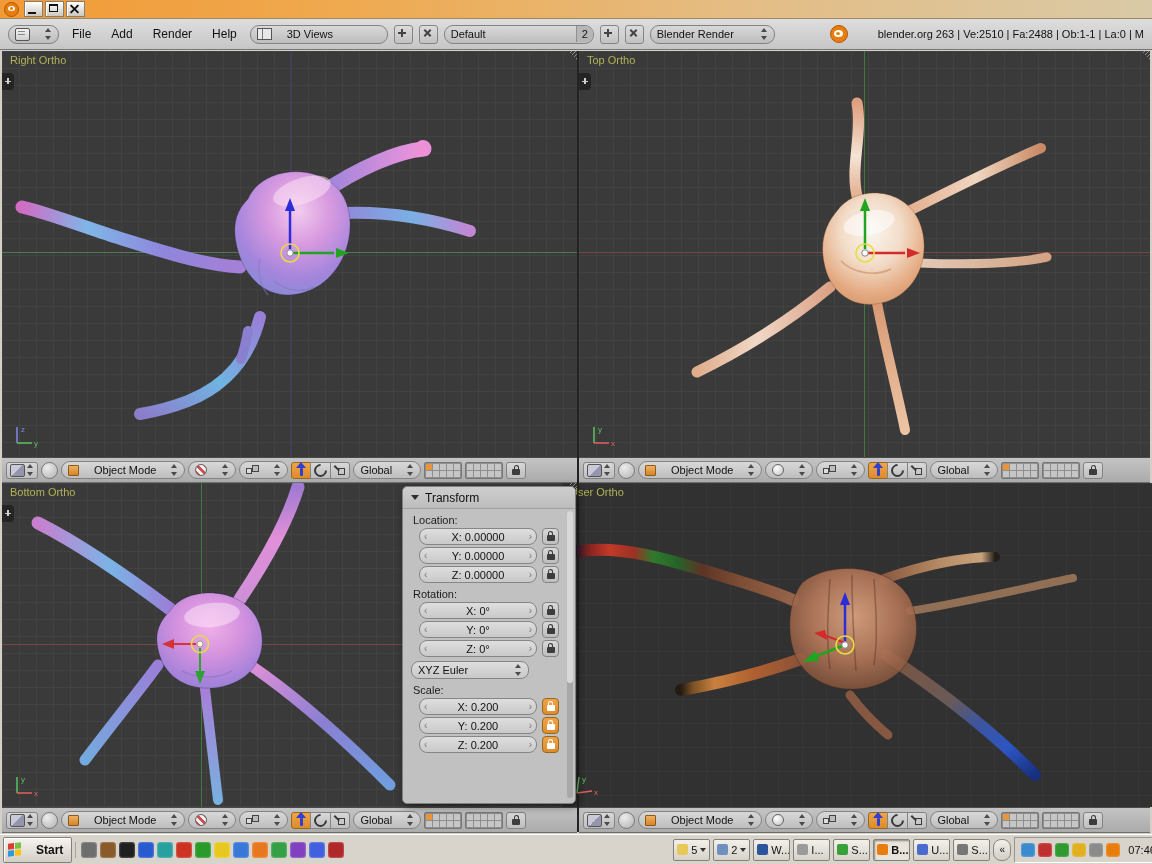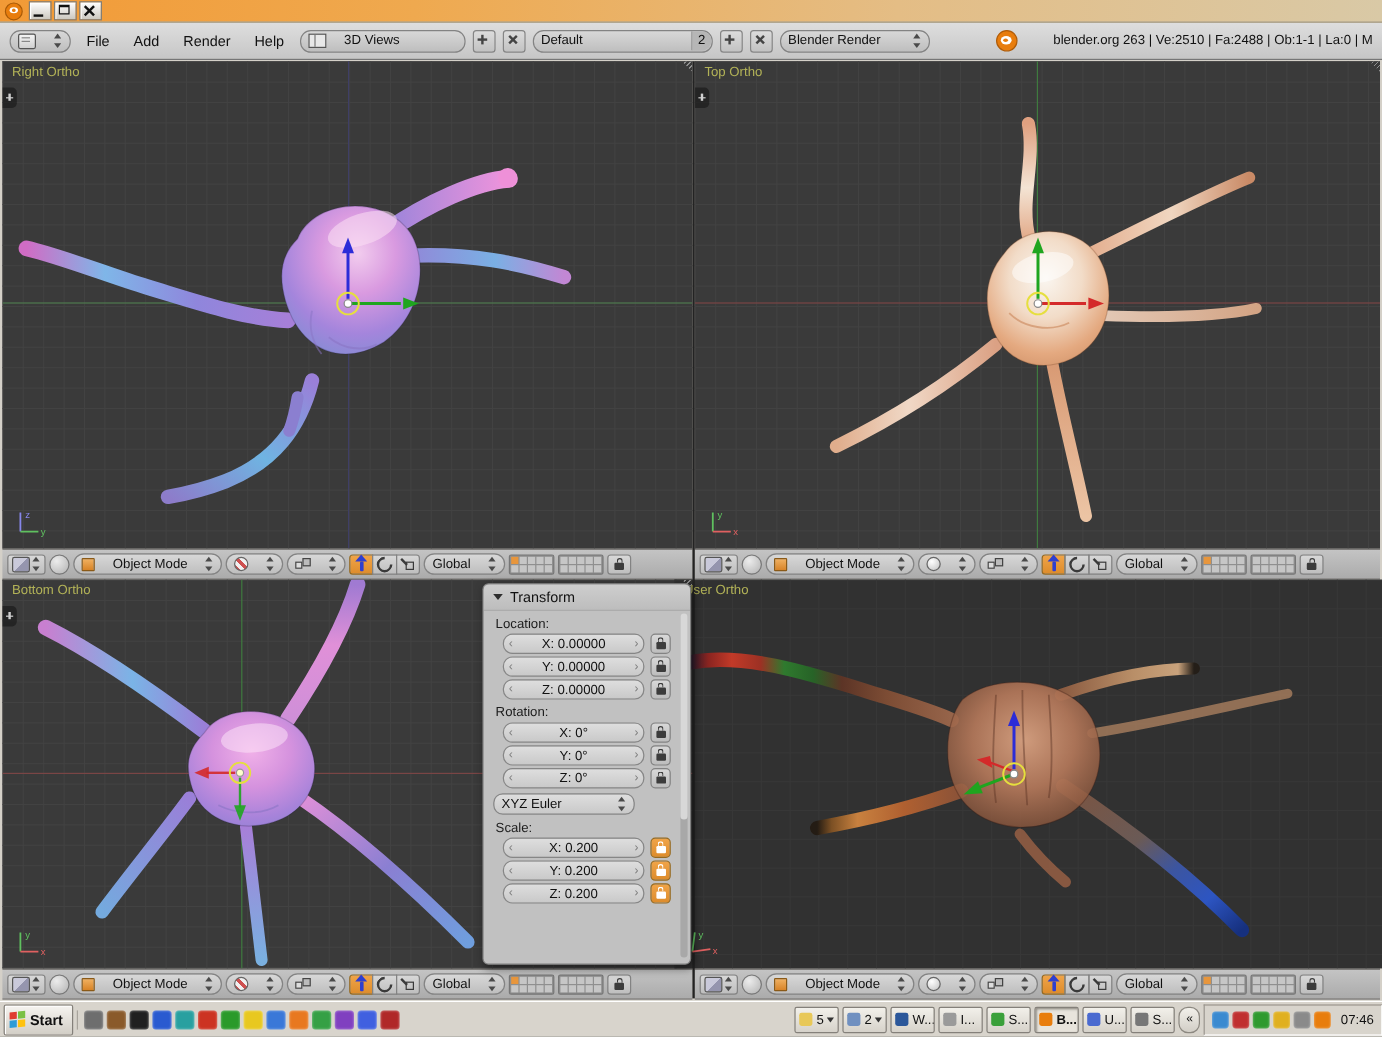--- a/index.html
+++ b/index.html
@@ -113,21 +113,21 @@
   .lockbtn{width:17px;height:17px;border-radius:4px;background:linear-gradient(#d8d8d8,#bdbdbd);border:1px solid #838383;
     display:flex;align-items:center;justify-content:center;box-sizing:border-box;flex:none;}
   .lockbtn.locked{background:linear-gradient(#f0a448,#dd8c2c);border-color:#96691e;}
   .euler{margin:4px 8px 2px;width:118px;height:18px;display:flex;align-items:center;justify-content:space-between;padding:0 6px;box-sizing:border-box;
     background:linear-gradient(#dedede,#c9c9c9);border:1px solid #868686;border-radius:8px;font-size:11px;}
   .pscroll{position:absolute;right:2px;top:24px;bottom:5px;width:6px;background:#a8a8a8;border-radius:3px;}
   .pscroll::before{content:"";position:absolute;left:0;top:0;width:100%;height:60%;background:#d8d8d8;border-radius:3px;}
   
   .taskbar{position:absolute;left:0;top:834px;width:100%;height:30px;box-sizing:border-box;background:#d8d4cc;
     border-top:1px solid #ffffff;display:flex;align-items:center;gap:3px;padding:0 3px;}
-  .start-btn{height:24px;display:flex;align-items:center;gap:4px;padding:0 8px 0 4px;flex:none;
+  .start-btn{height:24px;display:flex;align-items:center;gap:15px;padding:0 8px 0 4px;flex:none;
     background:linear-gradient(#f6f4f0,#d2cec6);border:1px solid #84807a;border-radius:2px;box-shadow:inset 1px 1px 0 #fff;
     font-size:12px;font-weight:bold;}
   .winflag{display:grid;grid-template-columns:6px 6px;grid-auto-rows:6px;gap:1px;transform:skewY(-6deg);}
   .winflag i{display:block;}
   .wf1{background:#e03c31;} .wf2{background:#7ac143;} .wf3{background:#2e9bd6;} .wf4{background:#ffc20e;}
   .qlaunch{display:flex;align-items:center;gap:3px;padding:0 5px;border-left:1px solid #a8a49c;flex:none;}
   .qicon{width:16px;height:16px;border-radius:3px;box-shadow:inset 0 0 2px rgba(255,255,255,.6);}
   .tb-gap{flex:0 0 318px;}
   .tbbtn{flex:0 0 37px;height:22px;display:flex;align-items:center;gap:3px;padding:0 3px;box-sizing:border-box;overflow:hidden;
     background:linear-gradient(#f2f0ea,#d6d2ca);border:1px solid #84807a;border-radius:2px;font-size:11px;white-space:nowrap;}

